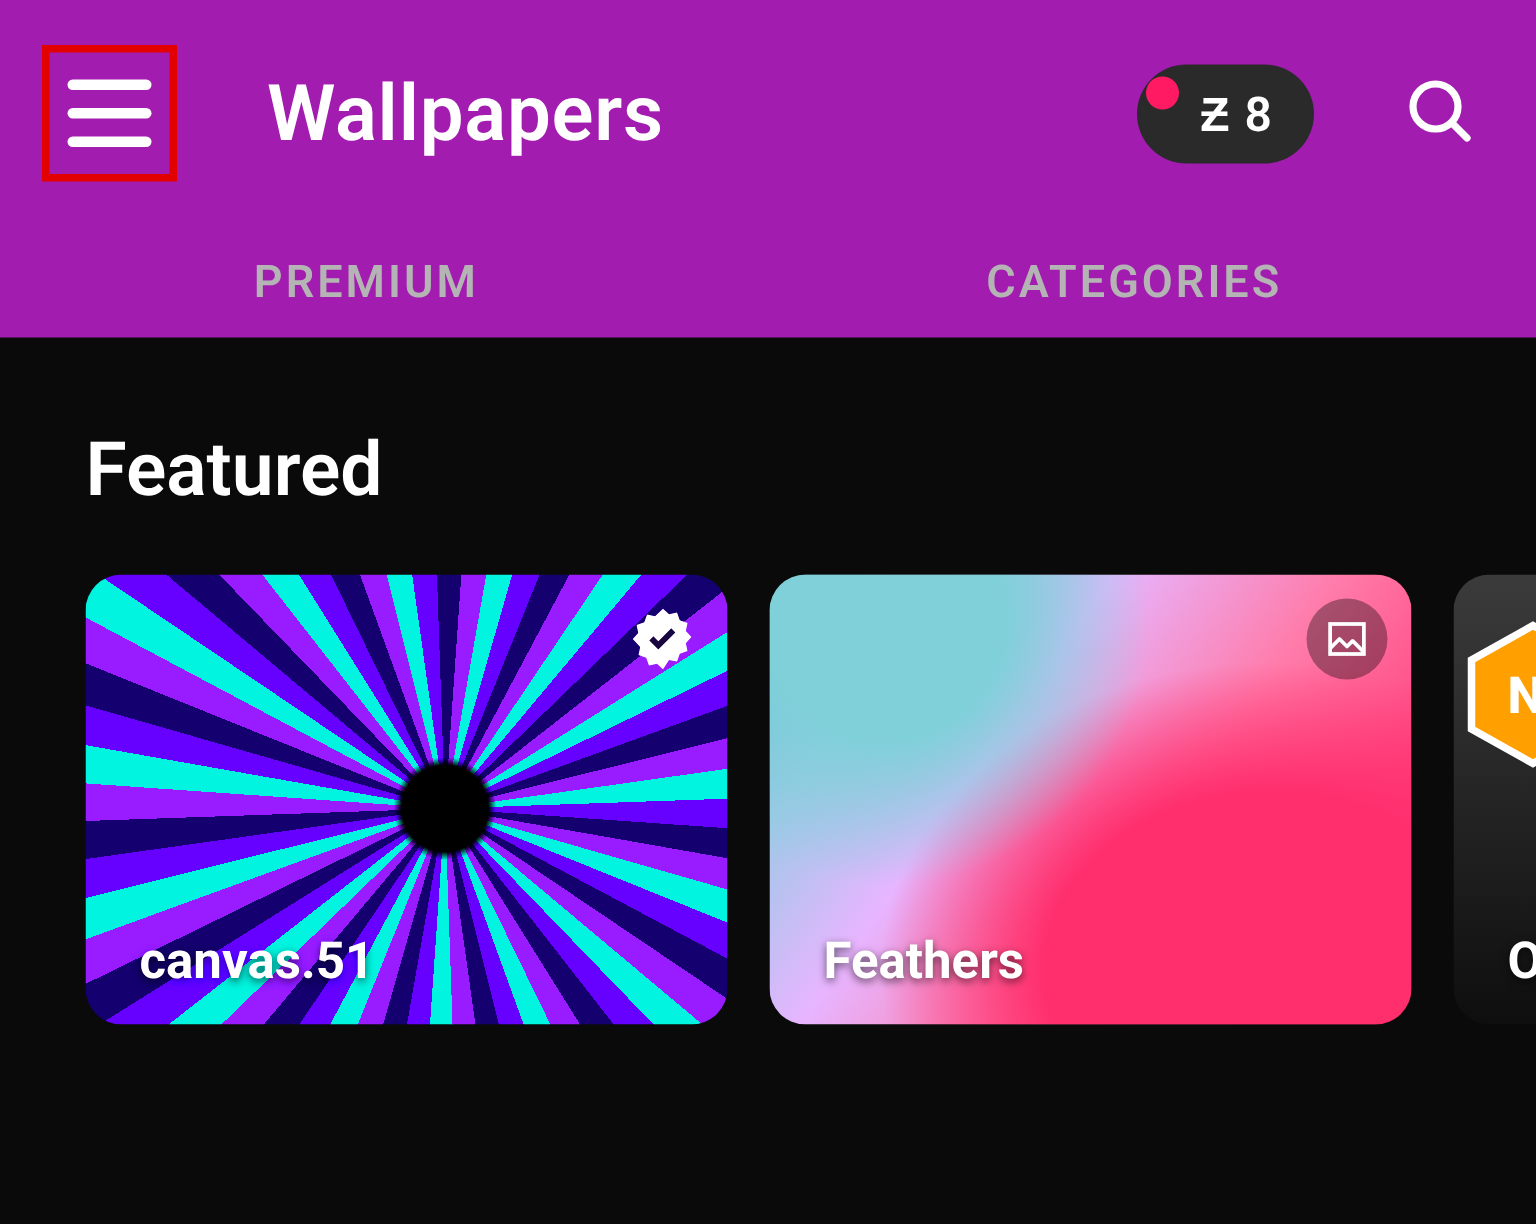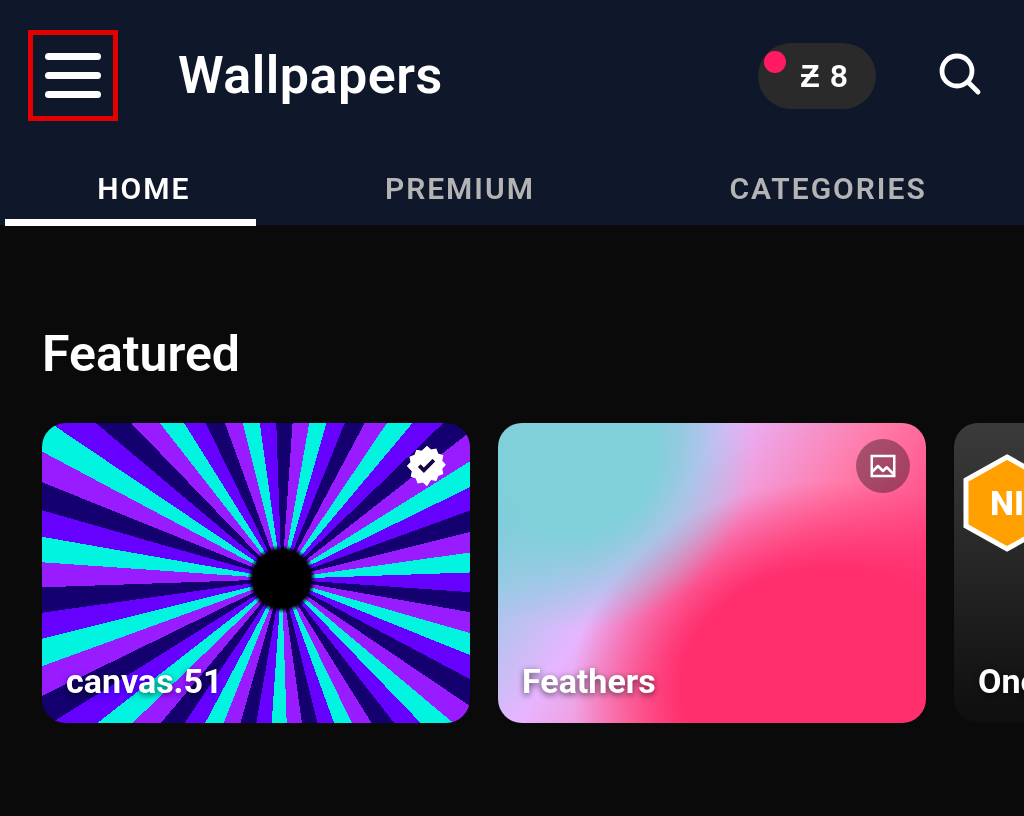--- a/index.html
+++ b/index.html
@@ -1,34 +1,34 @@
 <!DOCTYPE html>
 <html><head>
   <meta charset="utf-8">
   <style>
     * { margin: 0; padding: 0; box-sizing: border-box; }
     html, body { width: 1024px; height: 816px; background: #0a0a0a; font-family: -apple-system, "Segoe UI", Roboto, sans-serif; overflow: hidden; }
-    .topbar-bg { background: #0f172a; width: 100%; }
+    .topbar-bg { background: #a21caf; width: 100%; }
     .topbar { display: flex; align-items: center; padding: 30px 40px 30px 28px; gap: 60px; }
     .menu-box { border: 5px solid #e30000; padding: 18px 12px; display: inline-flex; align-items: center; justify-content: center; }
     .hamburger { display: flex; flex-direction: column; gap: 12px; }
     .hamburger span { display: block; width: 56px; height: 7px; border-radius: 4px; background: #fff; }
     .page-title { color: #fff; font-size: 52px; font-weight: 650; letter-spacing: .5px; flex: 1; }
     .coins-pill { position: relative; display: inline-flex; align-items: center; gap: 10px; background: #2a2a2a; border-radius: 999px; padding: 14px 28px 14px 42px; color: #fff; font-size: 32px; font-weight: 600; }
     .coins-pill .dot { position: absolute; left: 6px; top: 8px; width: 22px; height: 22px; background: #ff1a63; border-radius: 50%; }
     .search-icon svg { width: 48px; height: 48px; }
     .tabs { display: flex; justify-content: space-around; align-items: center; height: 74px; }
     .tab { color: #b4b4b4; font-size: 30px; font-weight: 600; letter-spacing: 2px; height: 100%; display: flex; align-items: center; padding: 0 20px; position: relative; }
     .tab.active { color: #fff; }
     .tab.active::after { content: ""; position: absolute; left: -72px; right: -46px; bottom: -1px; height: 7px; background: #fff; }
-    .main { padding: 60px 0 0 42px; margin-top: 40px; }
+    .main { padding: 60px 0 0 57px; }
     .section-title { color: #fff; font-size: 50px; font-weight: 600; margin-bottom: 40px; }
     .card-row { display: flex; gap: 28px; }
     .card { position: relative; width: 428px; height: 300px; border-radius: 24px; overflow: hidden; flex-shrink: 0; }
-    .card-label { position: absolute; left: 24px; bottom: 22px; color: #fff; font-size: 34px; font-weight: 700; text-shadow: 0 2px 6px rgba(0,0,0,.6); }
+    .card-label { position: absolute; left: 36px; bottom: 22px; color: #fff; font-size: 34px; font-weight: 700; text-shadow: 0 2px 6px rgba(0,0,0,.6); }
     .badge { position: absolute; top: 16px; right: 16px; width: 54px; height: 54px; display: flex; align-items: center; justify-content: center; }
     .badge-circle { width: 54px; height: 54px; border-radius: 50%; background: rgba(0,0,0,.35); display: flex; align-items: center; justify-content: center; }
     
     .card.canvas { background:
       radial-gradient(circle at 56% 52%, #000 0 10%, transparent 12%),
       repeating-conic-gradient(from 40deg at 56% 52%, #5d00ff 0 6deg, #1b0060 6deg 12deg, #8a2be2 12deg 18deg, #00e0d0 18deg 24deg);
       filter: saturate(1.2) contrast(1.1);
     }
     .card.feathers { background:
       radial-gradient(circle at 18% 10%, #7fd0d9 0 18%, transparent 40%),
@@ -64,21 +64,20 @@
 
     <div class="search-icon">
       <svg viewBox="0 0 24 24" fill="none" stroke="#fff" stroke-width="2.4" stroke-linecap="round">
         <circle cx="10.5" cy="10.5" r="7.5"></circle>
           <line x1="21" y1="21" x2="16" y2="16"></line>
       </svg>
     </div>
   </div>
 
   <div class="tabs">
-    <div class="tab active">HOME</div>
     <div class="tab">PREMIUM</div>
     <div class="tab">CATEGORIES</div>
   </div>
 </div>
 
 <div class="main">
   <div class="section-title">Featured</div>
 
   <div class="card-row">
 

